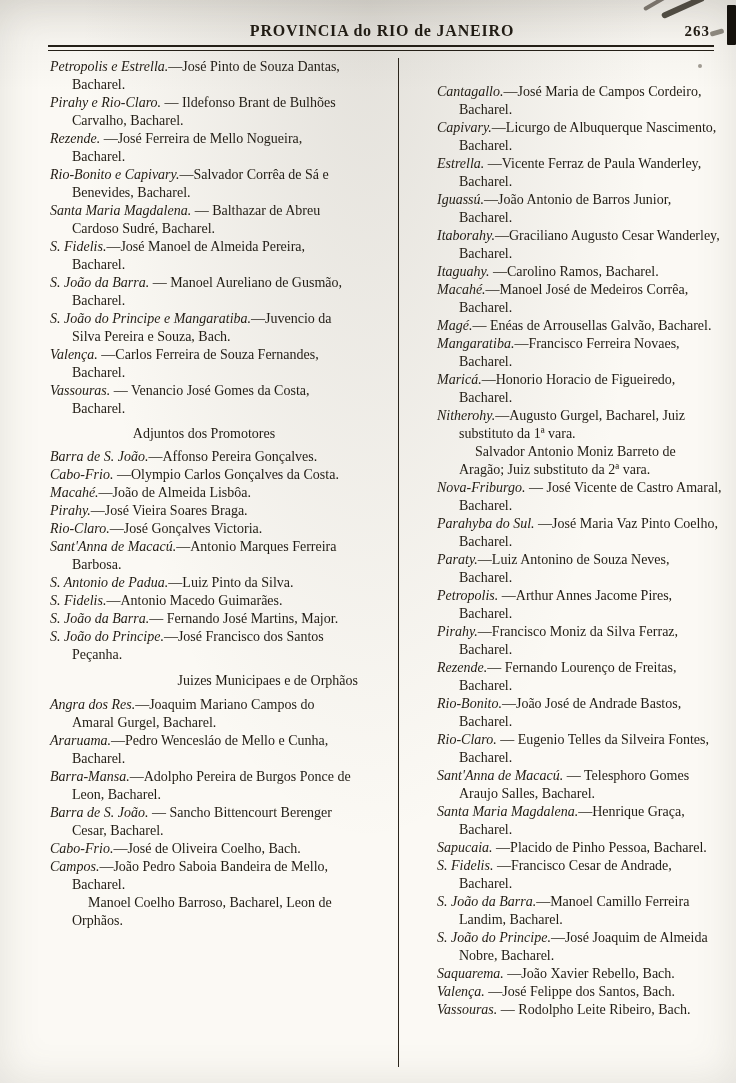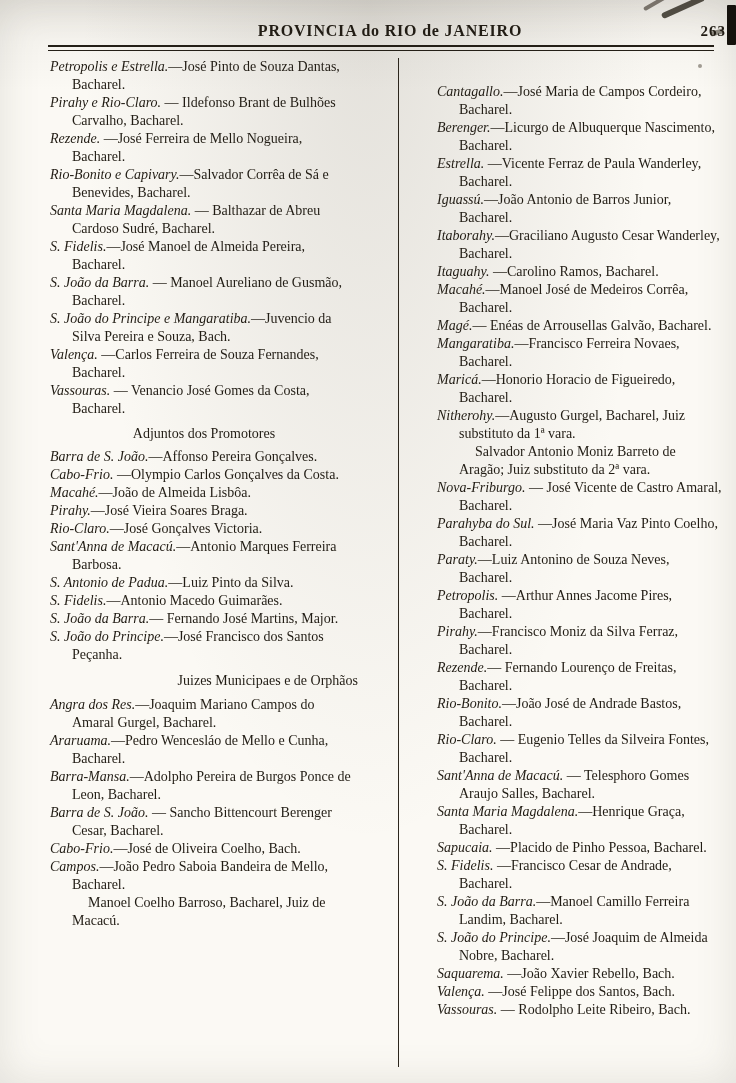--- a/index.html
+++ b/index.html
@@ -19,21 +19,21 @@
     box-shadow: inset 0 0 40px rgba(90,85,75,0.15);
   }
   
   .artifact { position: absolute; }
   .right-bar { top: 5px; right: 0; width: 9px; height: 40px; background: #15120d; border-radius: 1px; }
   .smudge1 { top: 4px; right: 30px; width: 46px; height: 6px; background: #2b251c; opacity: .8; transform: rotate(-24deg); border-radius: 3px; }
   .smudge2 { top: 0px; right: 64px; width: 30px; height: 4px; background: #332c21; opacity: .6; transform: rotate(-30deg); border-radius: 2px; }
   .smudge3 { top: 30px; right: 12px; width: 14px; height: 5px; background: #3a3327; opacity: .55; transform: rotate(-15deg); border-radius: 2px; }
   .speck1 { top: 64px; right: 34px; width: 4px; height: 4px; background: #4a4134; opacity: .5; border-radius: 50%; }
 
-  .page-header { position: absolute; top: 22px; left: 48px; right: 4px; height: 22px; }
+  .page-header { position: absolute; top: 22px; left: 48px; right: 20px; height: 22px; }
   .running-title {
     display: block; text-align: center;
     font-weight: bold; font-size: 16px; letter-spacing: 0.8px;
   }
   .page-number { position: absolute; right: 6px; top: 1px; font-weight: bold; font-size: 15px; letter-spacing: 1px; }
 
   .double-rule {
     position: absolute; top: 45px; left: 48px; right: 22px; height: 6px;
     border-top: 2px solid #241f17;
     border-bottom: 1px solid #241f17;
@@ -92,26 +92,26 @@
         <div class="entry"><i class="place">S. Fidelis.</i>—Antonio Macedo Guimarães.</div>
         <div class="entry"><i class="place">S. João da Barra.</i>— Fernando José Martins, Major.</div>
         <div class="entry"><i class="place">S. João do Principe.</i>—José Francisco dos Santos Peçanha.</div>
         <div class="heading-bold">Juizes Municipaes e de Orphãos</div>
         <div class="entry"><i class="place">Angra dos Res.</i>—Joaquim Mariano Campos do Amaral Gurgel, Bacharel.</div>
         <div class="entry"><i class="place">Araruama.</i>—Pedro Wencesláo de Mello e Cunha, Bacharel.</div>
         <div class="entry"><i class="place">Barra-Mansa.</i>—Adolpho Pereira de Burgos Ponce de Leon, Bacharel.</div>
         <div class="entry"><i class="place">Barra de S. João.</i> — Sancho Bittencourt Berenger Cesar, Bacharel.</div>
         <div class="entry"><i class="place">Cabo-Frio.</i>—José de Oliveira Coelho, Bach.</div>
         <div class="entry"><i class="place">Campos.</i>—João Pedro Saboia Bandeira de Mello, Bacharel.</div>
-        <div class="continuation">Manoel Coelho Barroso, Bacharel, Juiz de Macacú.</div>
+        <div class="continuation">Manoel Coelho Barroso, Bacharel, Leon de Orphãos.</div>
       </section>
     <div class="column-divider"></div>
     <section class="column column-right">
         <div class="entry"><i class="place">Cantagallo.</i>—José Maria de Campos Cordeiro, Bacharel.</div>
-        <div class="entry"><i class="place">Berenger.</i>—Licurgo de Albuquerque Nascimento, Bacharel.</div>
+        <div class="entry"><i class="place">Capivary.</i>—Licurgo de Albuquerque Nascimento, Bacharel.</div>
         <div class="entry"><i class="place">Estrella.</i> —Vicente Ferraz de Paula Wanderley, Bacharel.</div>
         <div class="entry"><i class="place">Iguassú.</i>—João Antonio de Barros Junior, Bacharel.</div>
         <div class="entry"><i class="place">Itaborahy.</i>—Graciliano Augusto Cesar Wanderley, Bacharel.</div>
         <div class="entry"><i class="place">Itaguahy.</i> —Carolino Ramos, Bacharel.</div>
         <div class="entry"><i class="place">Macahé.</i>—Manoel José de Medeiros Corrêa, Bacharel.</div>
         <div class="entry"><i class="place">Magé.</i>— Enéas de Arrousellas Galvão, Bacharel.</div>
         <div class="entry"><i class="place">Mangaratiba.</i>—Francisco Ferreira Novaes, Bacharel.</div>
         <div class="entry"><i class="place">Maricá.</i>—Honorio Horacio de Figueiredo, Bacharel.</div>
         <div class="entry"><i class="place">Nitherohy.</i>—Augusto Gurgel, Bacharel, Juiz substituto da 1ª vara.</div>
         <div class="continuation">Salvador Antonio Moniz Barreto de Aragão; Juiz substituto da 2ª vara.</div>

